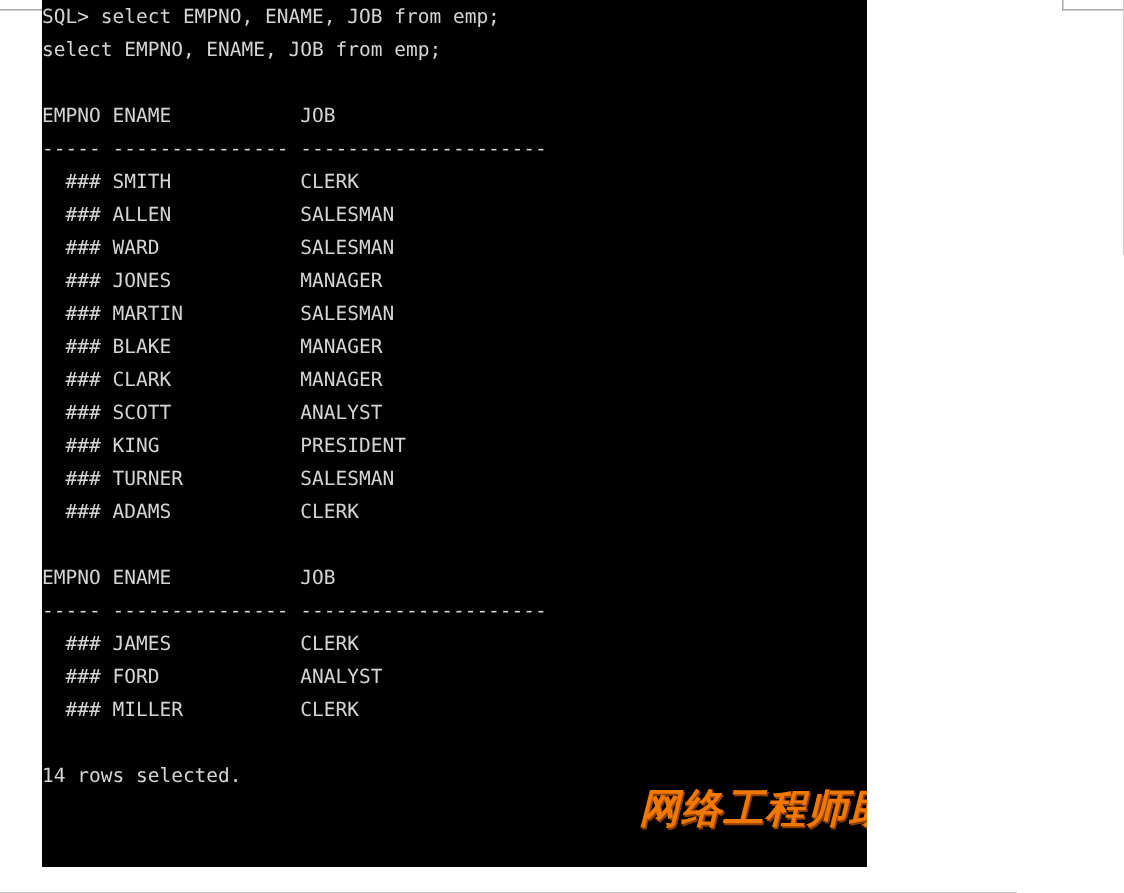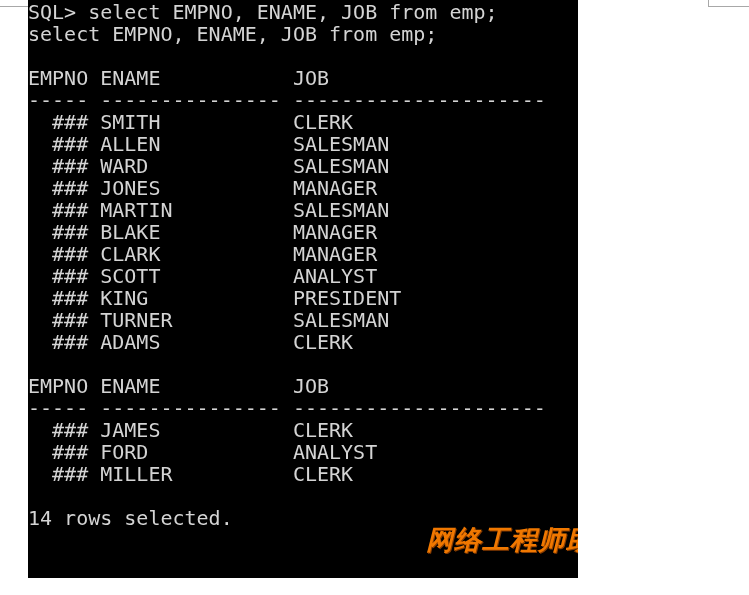--- a/index.html
+++ b/index.html
@@ -66,21 +66,21 @@
   }
 
   #term-text {
     position: absolute;
     left: 0px;
     top: 1px;
     margin: 0;
     padding: 0;
     white-space: pre;
     font-family: "DejaVu Sans Mono", "Liberation Mono", monospace;
-    font-size: 20px;
+    font-size: 13px;
     line-height: 22px;
     letter-spacing: 0px;
     color: #d4d4d4;
     -webkit-font-smoothing: none;
   }
 
   .watermark {
     position: absolute;
     left: 398px;
     top: 526px;

